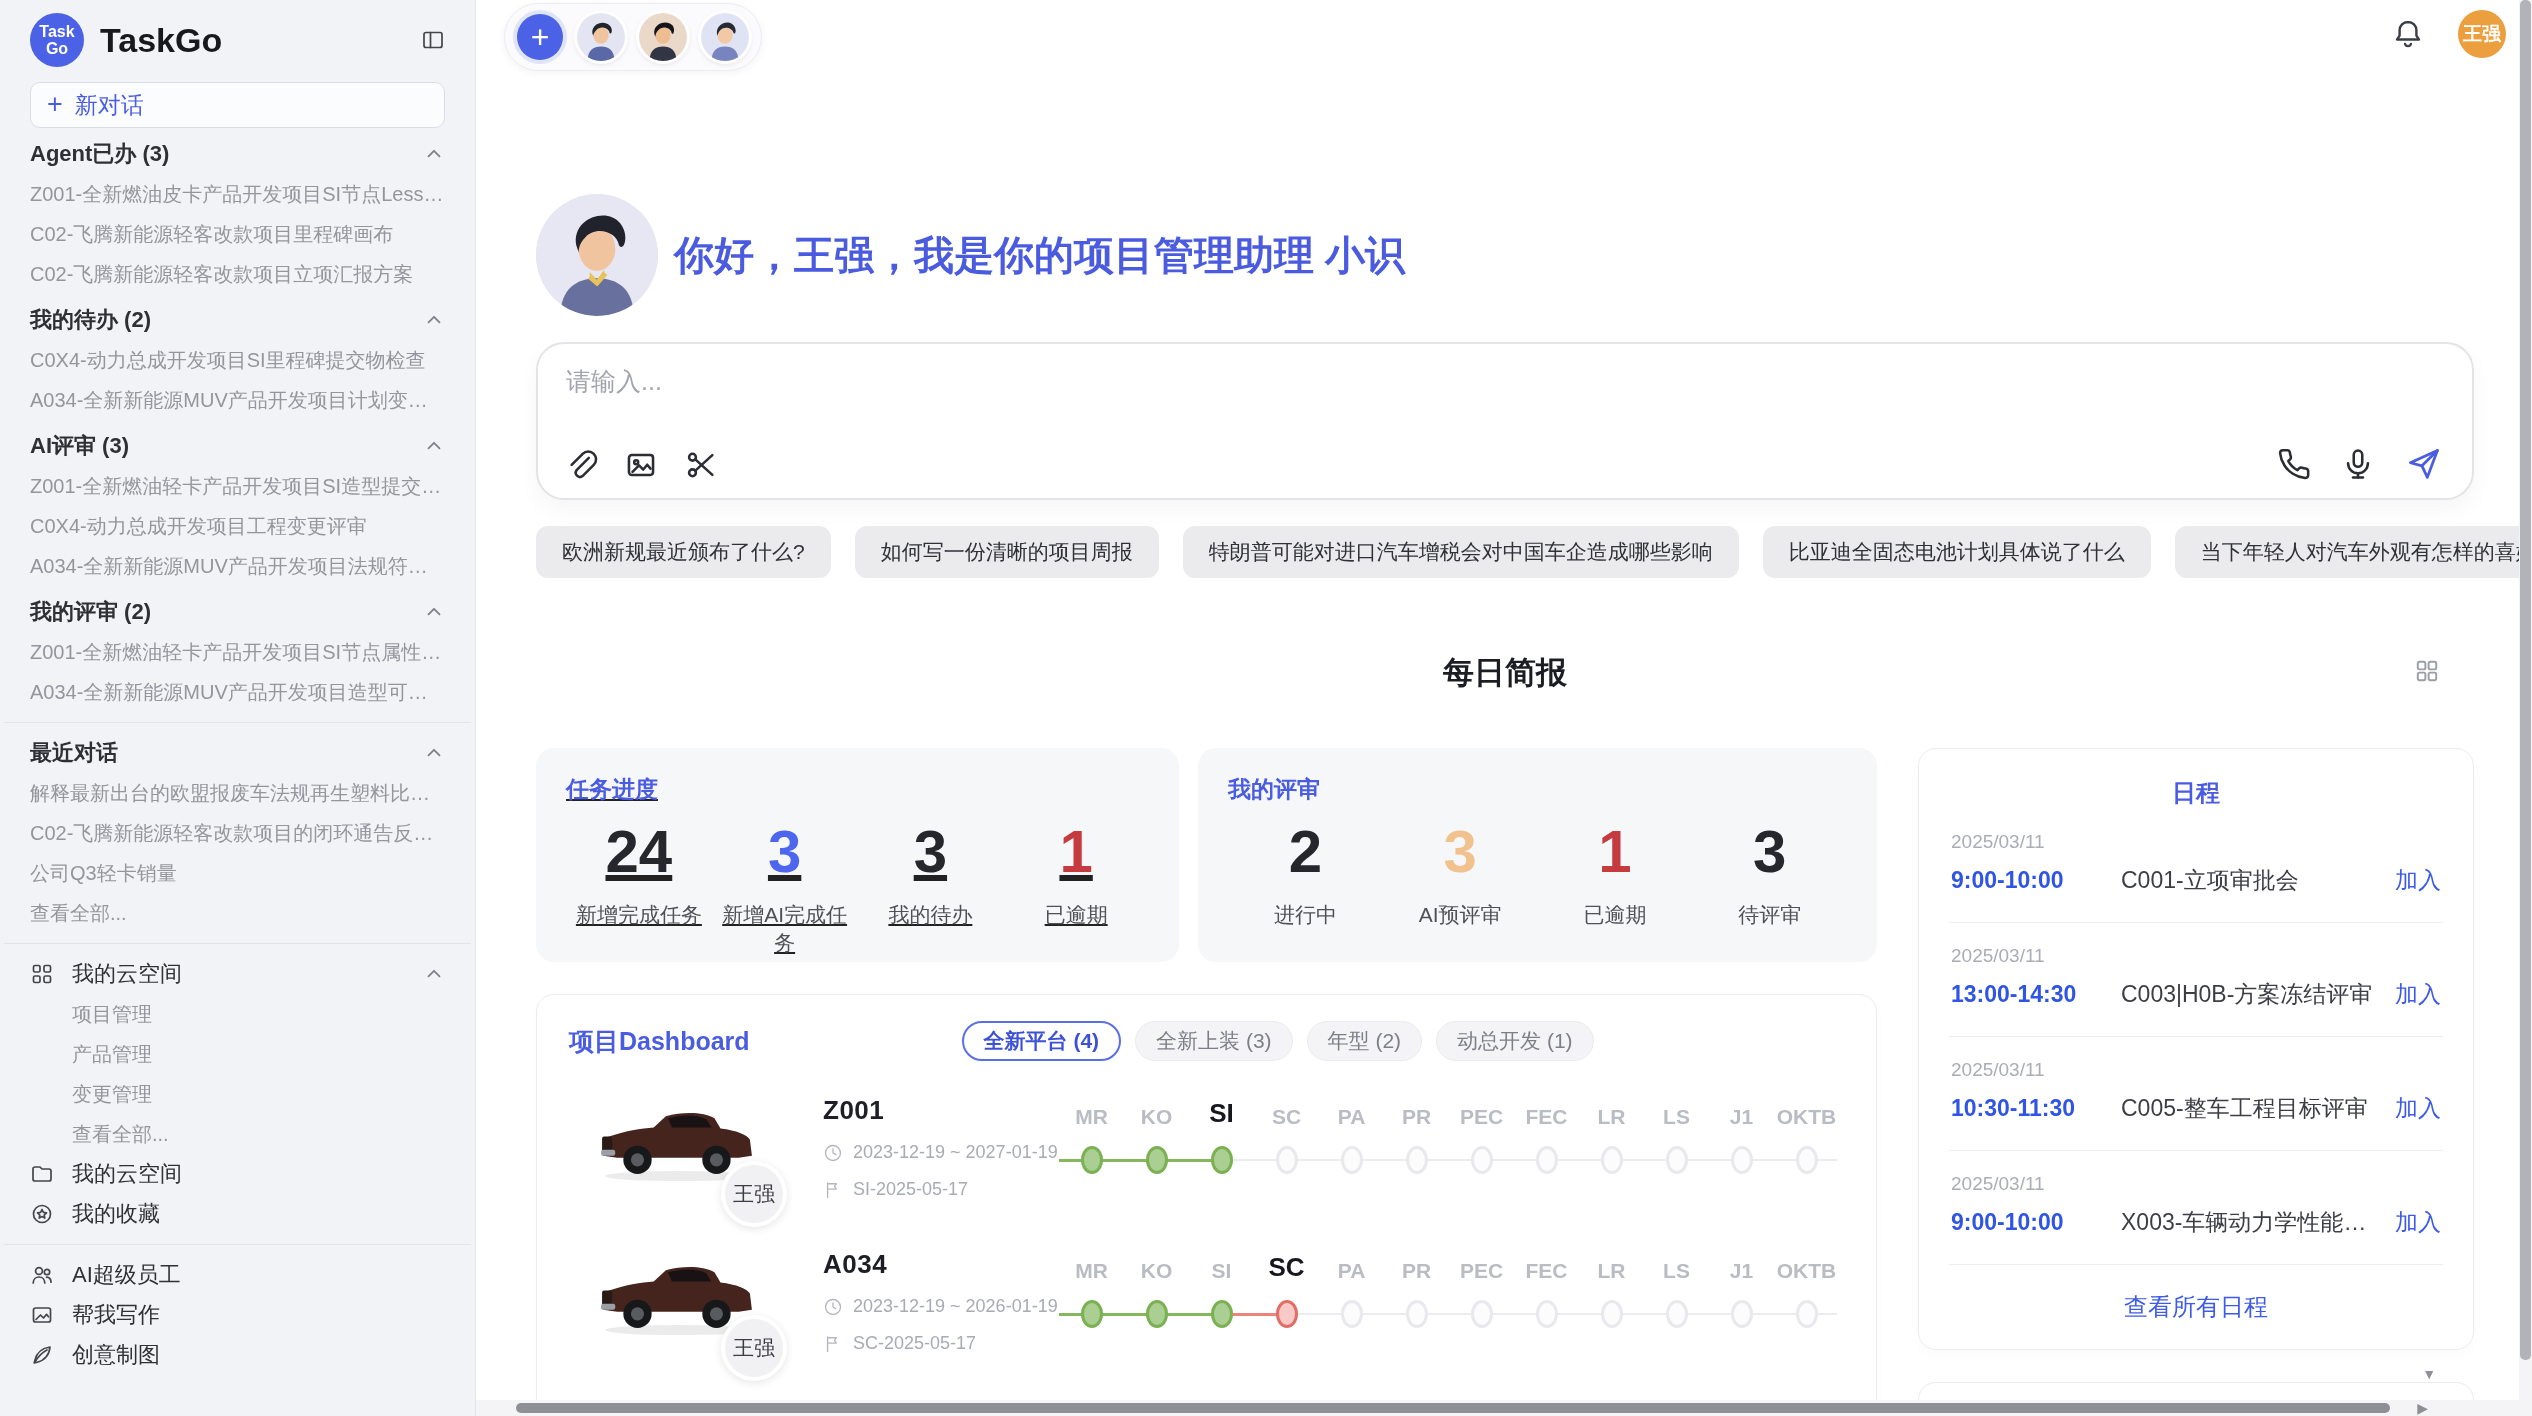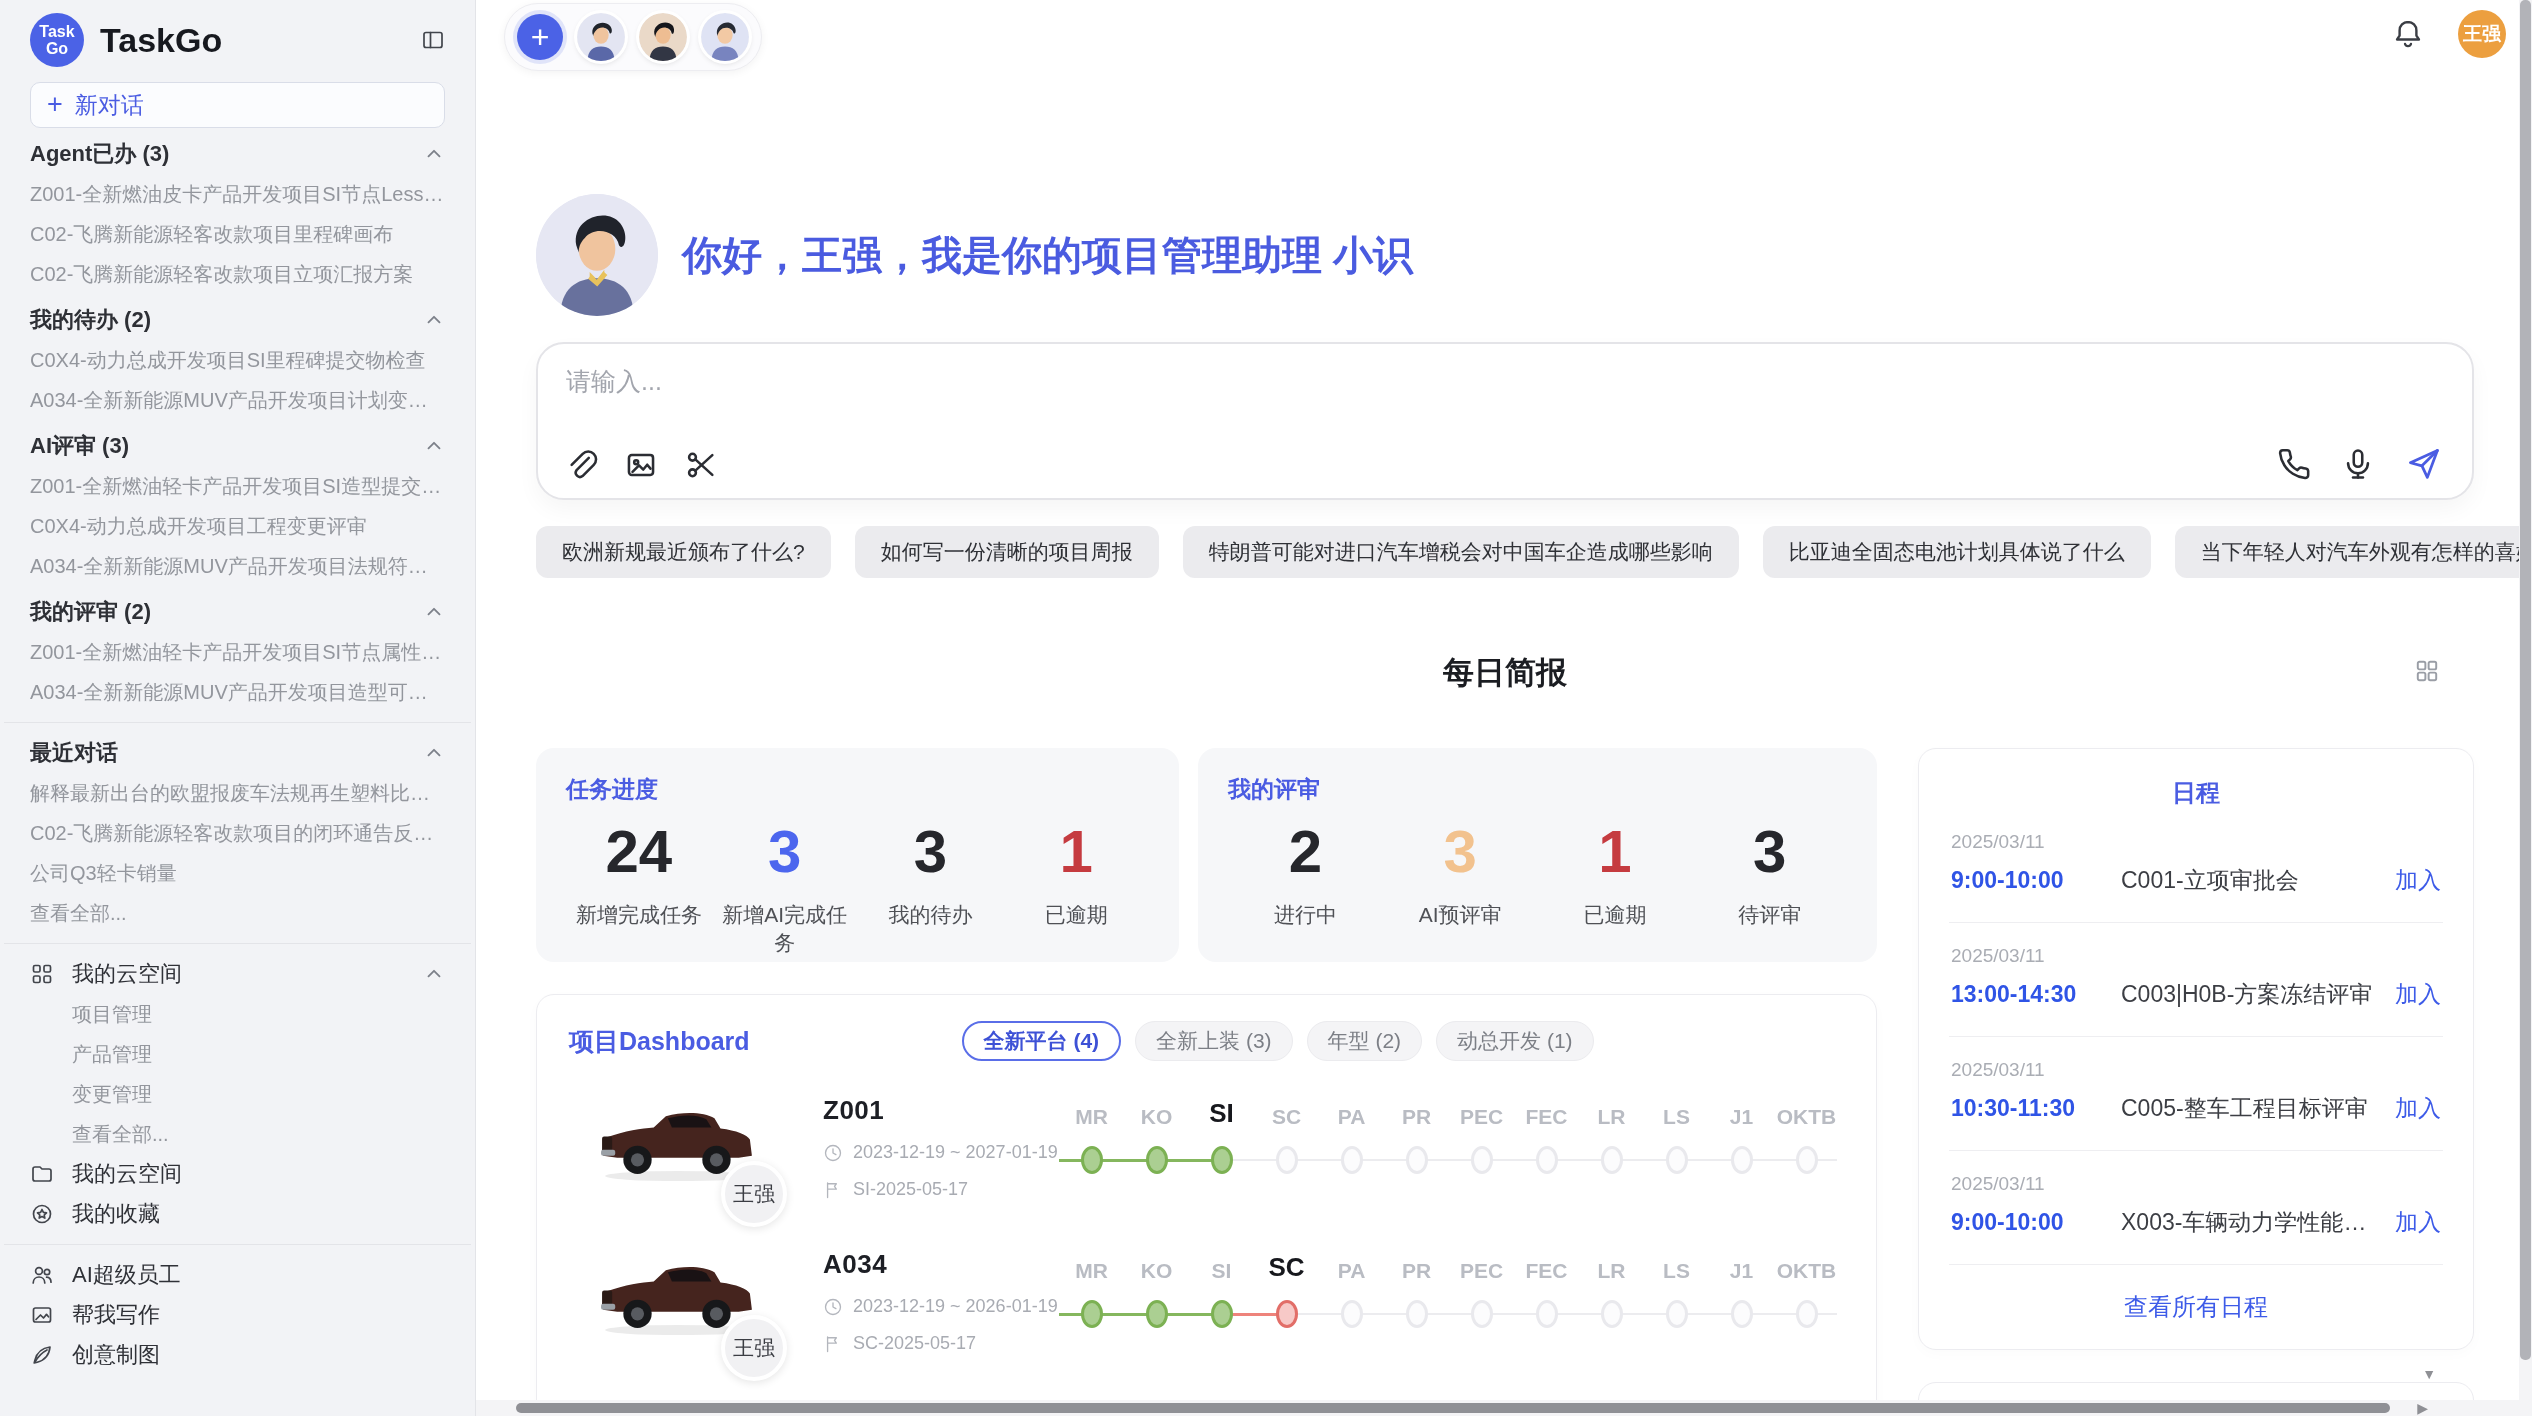--- a/index.html
+++ b/index.html
@@ -36,21 +36,21 @@
                box-shadow:0 2px 8px rgba(0,0,0,.05);box-sizing:border-box;z-index:5;}
   .tb-plus{width:46px;height:46px;border-radius:50%;background:#4b62e6;color:#fff;font-size:32px;display:flex;
            align-items:center;justify-content:center;box-shadow:0 0 0 4px rgba(75,98,230,.15);cursor:pointer;}
   .tb-avatar{width:48px;height:48px;border-radius:50%;overflow:hidden;box-shadow:0 0 0 3px #fff,0 2px 6px rgba(0,0,0,.18);cursor:pointer;}
   .topbar-right{position:absolute;right:26px;top:10px;display:flex;align-items:center;gap:34px;z-index:5;}
   .bell{width:32px;height:32px;stroke:#3a3d44;fill:none;stroke-width:1.8;stroke-linecap:round;stroke-linejoin:round;cursor:pointer;}
   .user-avatar{width:48px;height:48px;border-radius:50%;background:#ec9f3f;color:#fff;font-size:19px;font-weight:600;
                display:flex;align-items:center;justify-content:center;cursor:pointer;}
 
   .content{position:absolute;left:60px;width:1938px;top:0;}
-  .hero{display:flex;align-items:center;gap:24px;margin-top:194px;}
+  .hero{display:flex;align-items:center;gap:16px;margin-top:194px;}
   .hero-avatar{width:122px;height:122px;border-radius:50%;overflow:hidden;background:#e6e7f3;flex:none;}
   .greeting{font-size:40px;font-weight:700;color:#4a5be0;}
 
   .inputcard{margin-top:26px;height:158px;border:2px solid #e4e4e8;border-radius:28px;position:relative;
              box-shadow:0 10px 22px rgba(0,0,0,.04);box-sizing:border-box;background:#fff;}
   .query{position:absolute;left:26px;top:22px;width:1400px;border:none;outline:none;font-size:25px;color:#333;
          font-family:inherit;background:transparent;}
   .query::placeholder{color:#a2a5ad;}
   .ic-left{position:absolute;left:26px;bottom:16px;display:flex;gap:26px;align-items:center;}
   .ic-right{position:absolute;right:30px;bottom:16px;display:flex;gap:30px;align-items:center;}
@@ -62,21 +62,21 @@
 
   .brief-h{position:relative;margin-top:74px;height:36px;text-align:center;font-size:31px;font-weight:700;color:#1b1d22;}
   .brief-grid{position:absolute;right:34px;top:6px;width:26px;height:26px;stroke:#9a9ea6;fill:none;stroke-width:1.8;cursor:pointer;}
 
   .columns{display:flex;margin-top:60px;align-items:flex-start;}
   .col-left{width:1341px;flex:none;}
   .col-right{width:556px;flex:none;margin-left:41px;}
 
   .statrow{display:flex;gap:19px;}
   .statcard{background:#f6f7f9;border-radius:18px;height:214px;box-sizing:border-box;padding:26px 30px;}
-  .statcard.c1{width:643px;}
+  .statcard.c1{width:643px;text-decoration:underline;}
   .statcard.c2{width:679px;}
   .stat-title{font-size:23px;color:#4a5ce2;font-weight:600;}
   .stat-items{display:flex;margin-top:14px;}
   .stat-item{flex:1;text-align:center;}
   .stat-value{font-size:60px;font-weight:700;line-height:1.1;}
   .stat-value.dark{color:#26272c;}
   .stat-value.blue{color:#4c66ee;}
   .stat-value.red{color:#c53b40;}
   .stat-value.orange{color:#f2c28e;}
   .stat-label{margin-top:16px;font-size:21px;color:#4f5156;}

